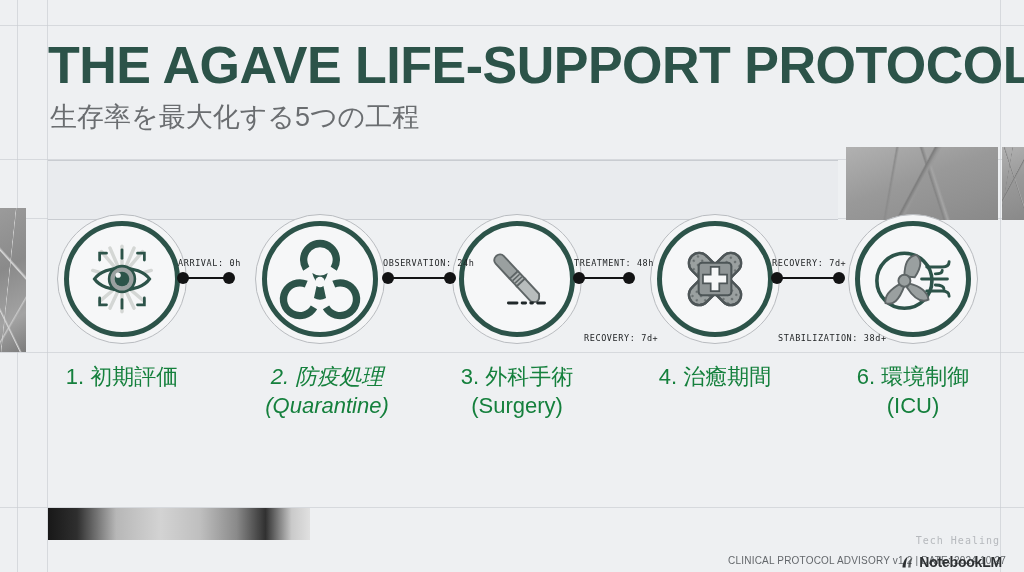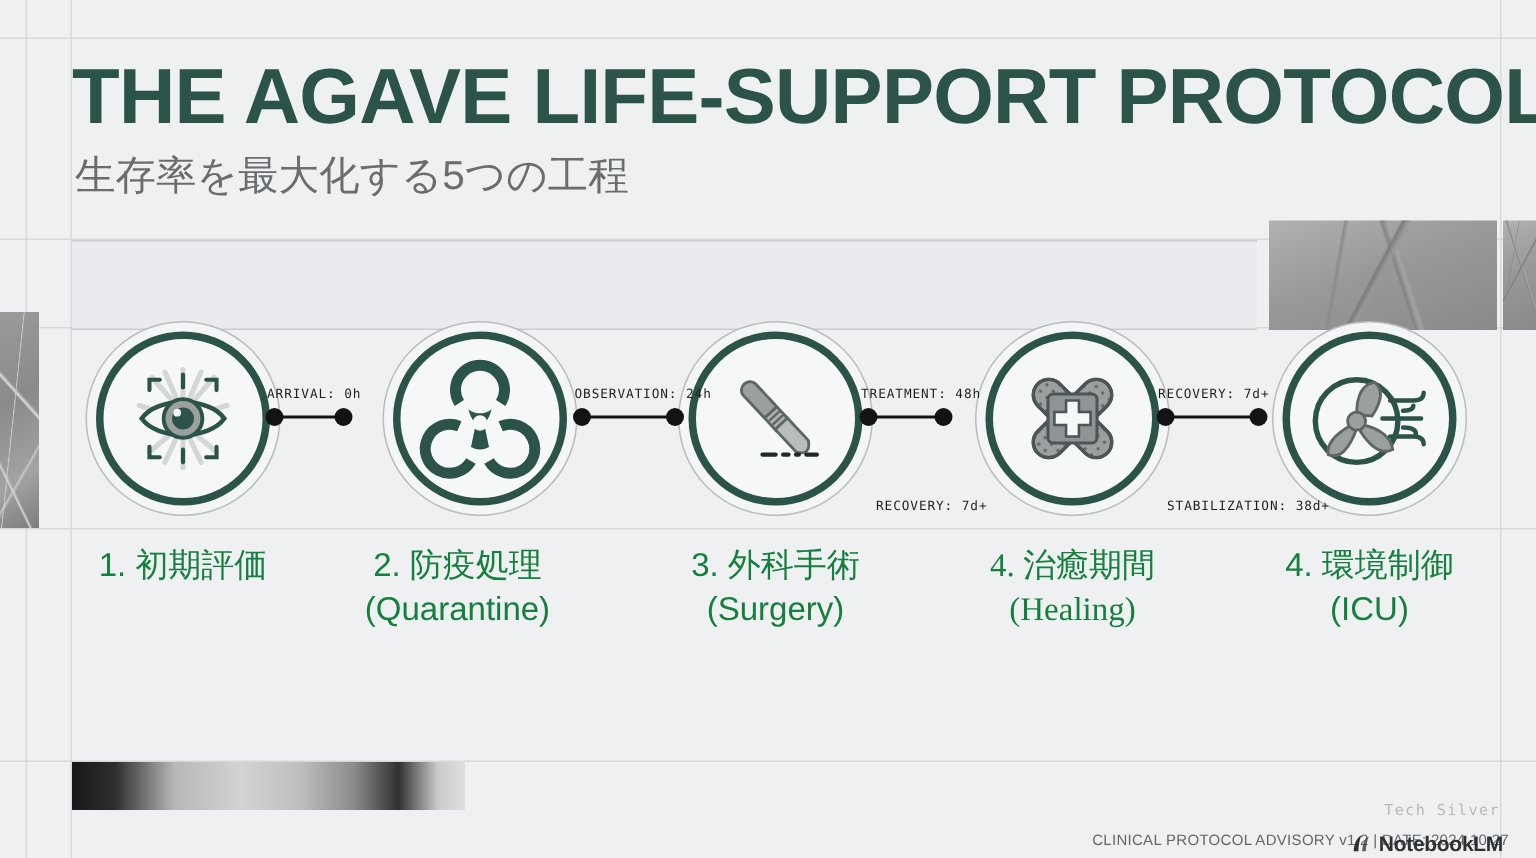--- a/index.html
+++ b/index.html
@@ -295,38 +295,37 @@
     <div class="dot l"></div>
     <div class="dot r"></div>
   </div>
 
   <div class="floatlbl" style="left:584px;top:333px;">RECOVERY: 7d+</div>
   <div class="floatlbl" style="left:778px;top:333px;">STABILIZATION: 38d+</div>
 
   <div class="caption" style="left:17px;">
     <span class="ja">1. 初期評価</span>
   </div>
-  <div class="caption" style="left:200px;">
+  <div class="caption" style="left:222px;font-style:italic;">
     <span class="ja">2. 防疫処理</span>
     <span class="en">(Quarantine)</span>
   </div>
   <div class="caption" style="left:412px;">
     <span class="ja">3. 外科手術</span>
     <span class="en">(Surgery)</span>
   </div>
-  <div class="caption" style="left:610px;font-family:Liberation Serif, serif;">
+  <div class="caption" style="left:610px;">
     <span class="ja">4. 治癒期間</span>
-    <span class="en">(Healing)</span>
   </div>
   <div class="caption" style="left:808px;">
-    <span class="ja">4. 環境制御</span>
+    <span class="ja">6. 環境制御</span>
     <span class="en">(ICU)</span>
   </div>
 
-  <div class="footer-brand">Tech Silver</div>
+  <div class="footer-brand">Tech Healing</div>
   <div class="footer-meta">CLINICAL PROTOCOL ADVISORY v1.2 | DATE: 2024.10.27</div>
   <div class="watermark">
     <svg viewBox="0 0 24 24">
       <path d="M4 20 C4 12 8 5 12 3 C10 9 9 14 9 20 Z" fill="#2e3133"></path>
       <path d="M13 20 C13 13 16 7 20 4 C18 10 17 15 17 20 Z" fill="#2e3133" opacity=".75"></path>
     </svg>
     <span>NotebookLM</span>
   </div>
 
 </div>

